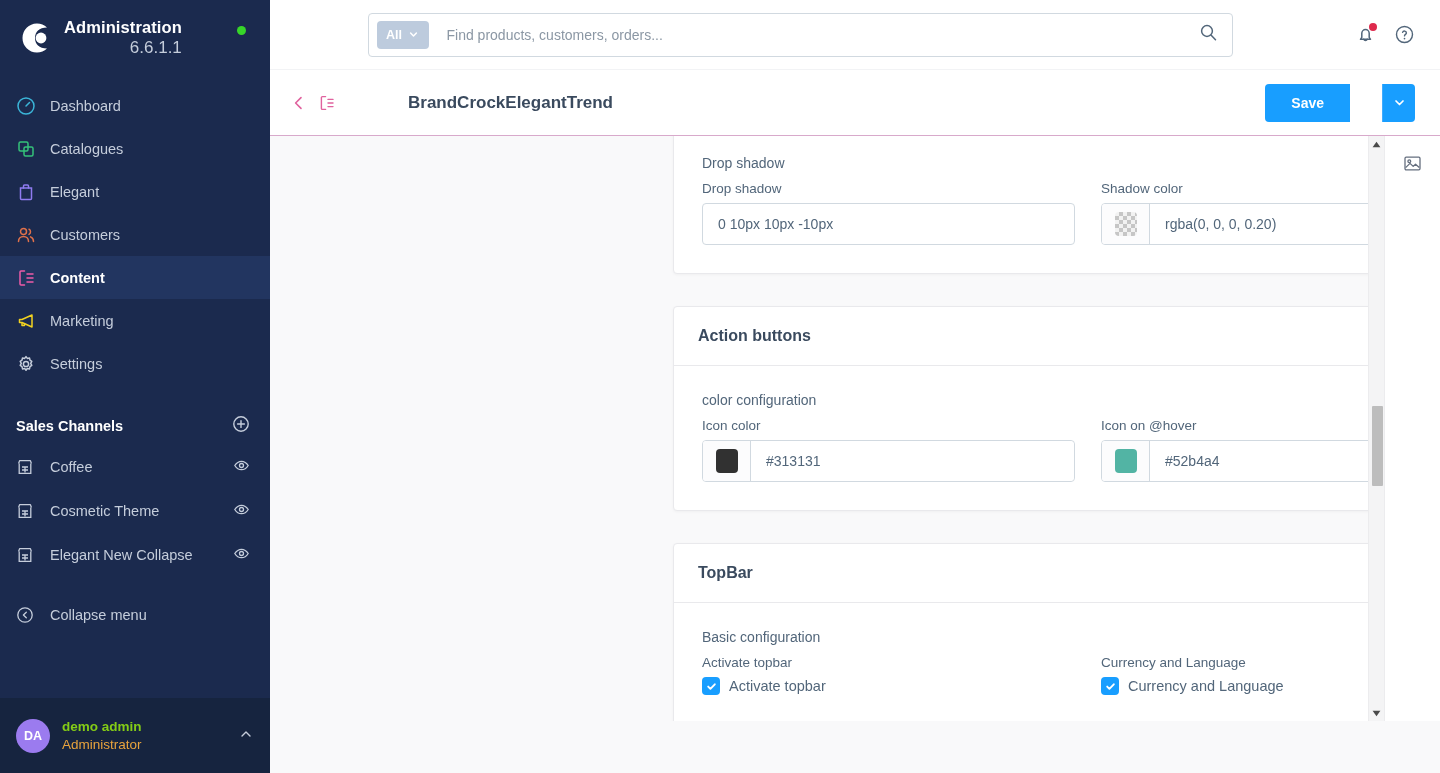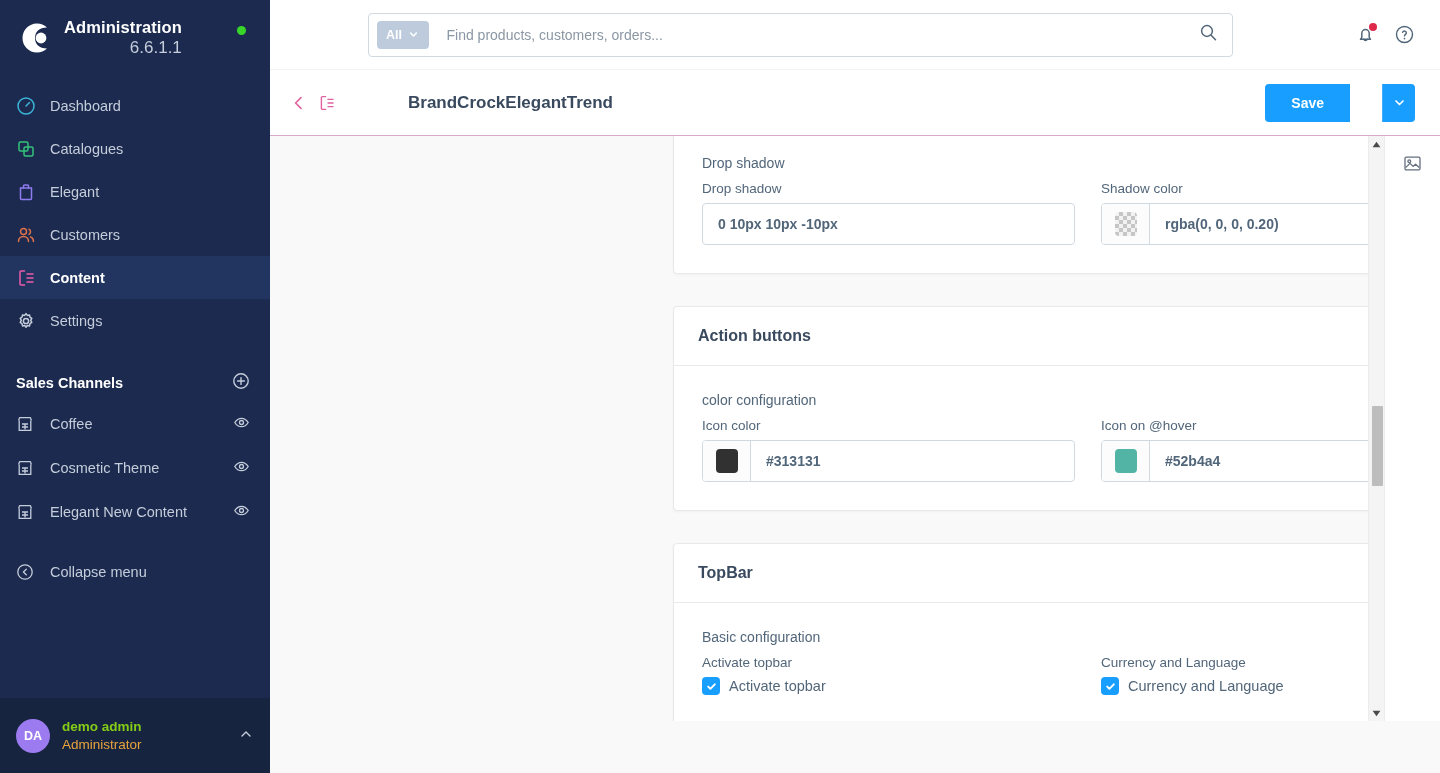--- a/index.html
+++ b/index.html
@@ -136,21 +136,21 @@
   .card-body { padding: 26px 28px 28px 28px; }
   .group-label { font-size: 14px; color:#52667a; margin-bottom: 10px; }
   .fields { display:flex; gap: 26px; }
   .field { flex:1; min-width:0; }
   .field-label { font-size: 13.5px; color:#52667a; margin-bottom: 7px; display:block; }
 
   .inp {
     width:100%; height: 42px;
     border:1px solid #d1d9e0; border-radius:4px;
     background:#fff; font-size:14px; color:#52667a;
-    padding: 0 15px; outline:none; font-family:inherit;font-weight:bold;
+    padding: 0 15px; outline:none; font-family:inherit;
   }
   .colorfield { display:flex; align-items:stretch; height:42px; border:1px solid #d1d9e0; border-radius:4px; overflow:hidden; background:#fff;}
   .swatch-cell {
     width: 48px; flex:0 0 48px;
     border-right: 1px solid #d1d9e0;
     display:flex; align-items:center; justify-content:center;
     background:#fcfcfd; cursor:pointer;
   }
   .swatch { width: 22px; height: 24px; border-radius: 4px; }
   .swatch.checker {
@@ -262,20 +262,29 @@
       <div class="sb-item active">
         <span class="ic">
           <svg width="20" height="20" viewBox="0 0 20 20" fill="none" stroke="#ee5ba8" stroke-width="1.5">
             <path d="M8.5 3 H5 a1 1 0 0 0 -1 1 v12 a1 1 0 0 0 1 1 h3.5" stroke-linecap="round"></path>
             <path d="M11 6 h6 M11 10 h6 M11 14 h6" stroke-linecap="round"></path>
           </svg>
         </span>
         <span>Content</span>
       </div>
 
+      <div class="sb-item">
+        <span class="ic">
+          <svg width="20" height="20" viewBox="0 0 20 20" fill="none" stroke="#f2d220" stroke-width="1.5">
+            <path d="M16 4 L6 8.5 H3.5 v3 H6 L16 16 Z" stroke-linejoin="round"></path>
+            <path d="M6 11.5 v3 h2.5 v-2.2" stroke-linejoin="round"></path>
+          </svg>
+        </span>
+        <span>Marketing</span>
+      </div>
 
 
       <div class="sb-item">
         <span class="ic">
           <svg width="20" height="20" viewBox="0 0 20 20" fill="none" stroke="#c5cddb" stroke-width="1.5">
             <circle cx="10" cy="10" r="2.6"></circle>
             <path d="M10 2.6 l1.3 1.8 2.2-.5 .5 2.2 1.8 1.3 -1.1 2 1.1 2 -1.8 1.3 -.5 2.2 -2.2-.5 -1.3 1.8 -1.3-1.8 -2.2 .5 -.5-2.2 -1.8-1.3 1.1-2 -1.1-2 1.8-1.3 .5-2.2 2.2 .5 Z" stroke-linejoin="round"></path>
           </svg>
         </span>
         <span>Settings</span>
@@ -327,21 +336,21 @@
     </div>
 
     <div class="sb-channel">
       <span class="ic">
         <svg width="18" height="18" viewBox="0 0 18 18" fill="none" stroke="#c5cddb" stroke-width="1.3">
           <path d="M2.6 5.5 L3.6 2.6 h10.8 l1 2.9" stroke-linejoin="round"></path>
           <path d="M3.2 5.5 v9.9 h11.6 V5.5"></path>
           <path d="M6 9 h6 M6 12 h6 M9 9 v5.4"></path>
         </svg>
       </span>
-      <span class="nm">Elegant New Content</span>
+      <span class="nm">Elegant New Collapse</span>
       <span style="cursor:pointer;">
         <svg width="17" height="17" viewBox="0 0 17 17" fill="none" stroke="#c5cddb" stroke-width="1.3">
           <path d="M1.8 8.5 C3.6 5.6 5.9 4.3 8.5 4.3 s4.9 1.3 6.7 4.2 c-1.8 2.9 -4.1 4.2 -6.7 4.2 S3.6 11.4 1.8 8.5 Z"></path>
           <circle cx="8.5" cy="8.5" r="2"></circle>
         </svg>
       </span>
     </div>
 
     <div class="sb-collapse">
       <span class="ic">

